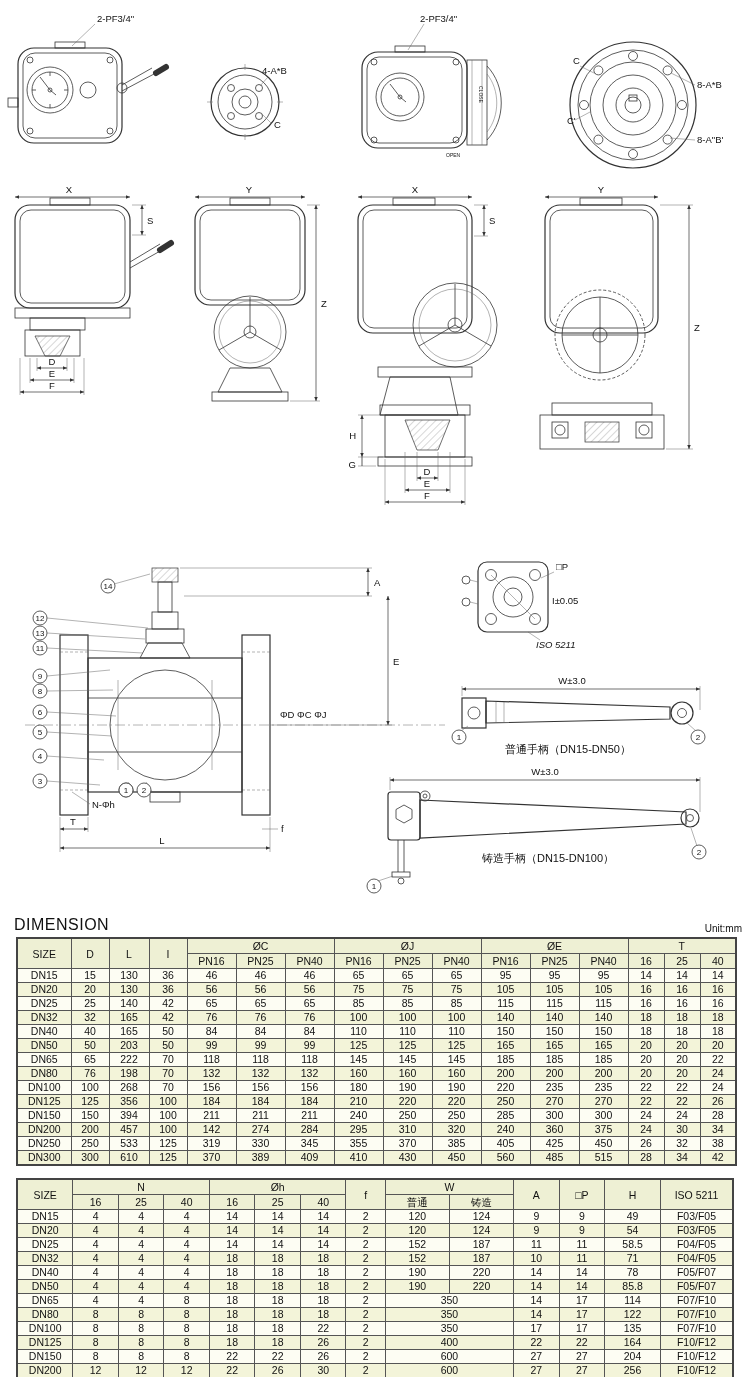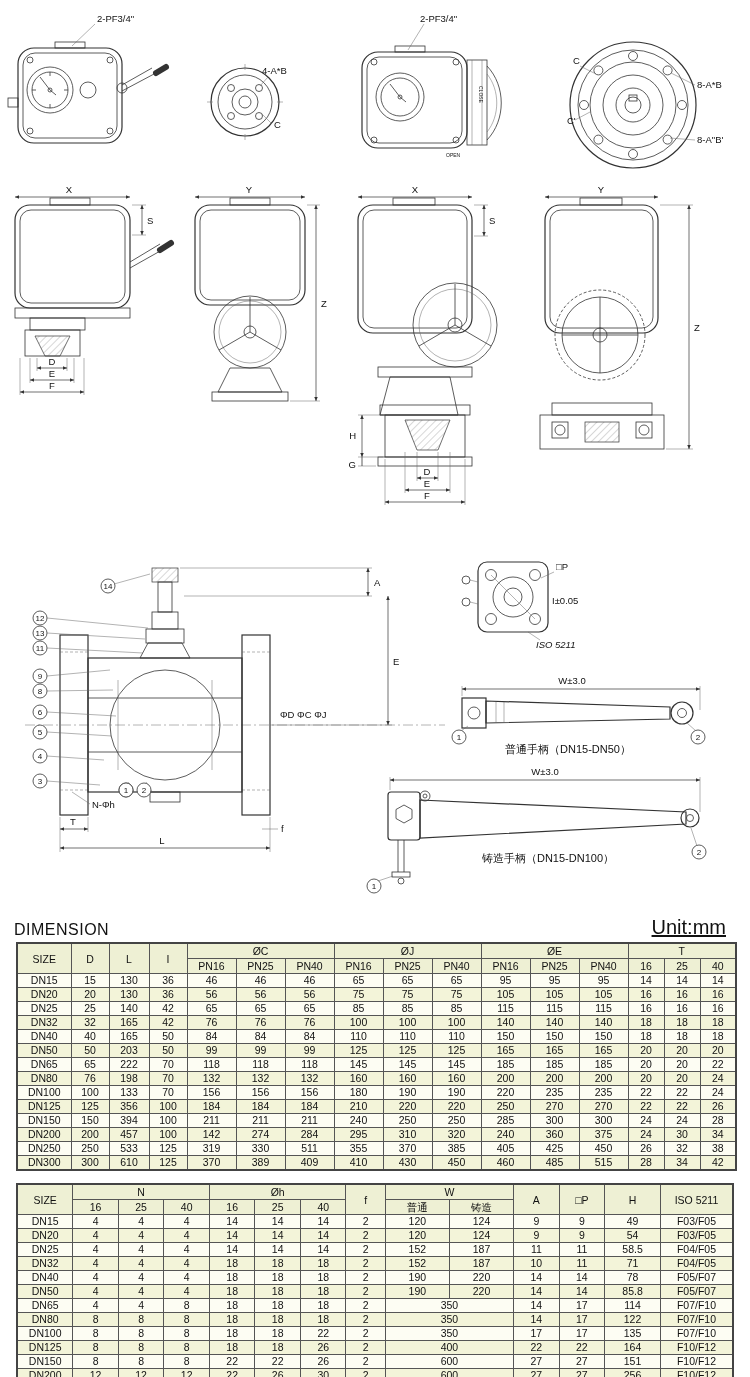--- a/index.html
+++ b/index.html
@@ -21,23 +21,23 @@
          marker-start:url(#arr2); marker-end:url(#arr2); }
   .grip{ stroke:#333; stroke-width:6; stroke-linecap:round; }
   .callout circle { fill:#fff; stroke:#333; stroke-width:0.8; }
   .callout text { font-size:8px; text-anchor:middle; }
   .dtxt { font-size:9.5px; }
   .mid  { text-anchor:middle; }
   .tiny { font-size:5px; }
   .cap  { font-size:11px; }
 
   .dim-header { display:flex; justify-content:space-between; align-items:flex-end;
-                padding:6px 24px 3px 14px; }
+                padding:6px 8px 3px 14px; }
   .dim-title { font-size:16px; letter-spacing:0.5px; }
-  .unit-label { font-size:20px;text-decoration:underline; }
+  .unit-label { font-size:10px; }
   .tbl-wrap { padding:0 16px; }
   table.spec { border-collapse:collapse; width:100%; table-layout:fixed;
                font-size:10.5px; border:2px solid #444; }
   .spec th, .spec td { border:1px solid #555; text-align:center; padding:0;
                        height:13px; line-height:13px; overflow:hidden;
                        white-space:nowrap; font-weight:400; }
   .spec thead th { background:#eef0d4; height:14px; line-height:14px; }
   .spec tbody tr:nth-child(odd)  td { background:#fdfdf3; }
   .spec tbody tr:nth-child(even) td { background:#f3f4d9; }
   .tbl-gap { height:12px; }
@@ -655,21 +655,21 @@
           <td>200</td>
           <td>200</td>
           <td>200</td>
           <td>20</td>
           <td>20</td>
           <td>24</td>
         </tr>
         <tr>
           <td>DN100</td>
           <td>100</td>
-          <td>133</td>
+          <td>268</td>
           <td>70</td>
           <td>156</td>
           <td>156</td>
           <td>156</td>
           <td>180</td>
           <td>190</td>
           <td>190</td>
           <td>220</td>
           <td>235</td>
           <td>235</td>
@@ -731,21 +731,21 @@
           <td>30</td>
           <td>34</td>
         </tr>
         <tr>
           <td>DN250</td>
           <td>250</td>
           <td>533</td>
           <td>125</td>
           <td>319</td>
           <td>330</td>
-          <td>511</td>
+          <td>345</td>
           <td>355</td>
           <td>370</td>
           <td>385</td>
           <td>405</td>
           <td>425</td>
           <td>450</td>
           <td>26</td>
           <td>32</td>
           <td>38</td>
         </tr>
@@ -753,21 +753,21 @@
           <td>DN300</td>
           <td>300</td>
           <td>610</td>
           <td>125</td>
           <td>370</td>
           <td>389</td>
           <td>409</td>
           <td>410</td>
           <td>430</td>
           <td>450</td>
-          <td>460</td>
+          <td>560</td>
           <td>485</td>
           <td>515</td>
           <td>28</td>
           <td>34</td>
           <td>42</td>
         </tr>
       </tbody>
   </table>
 </div>
 
@@ -976,21 +976,21 @@
           <td>8</td>
           <td>8</td>
           <td>8</td>
           <td>22</td>
           <td>22</td>
           <td>26</td>
           <td>2</td>
           <td colspan="2">600</td>
           <td>27</td>
           <td>27</td>
-          <td>151</td>
+          <td>204</td>
           <td>F10/F12</td>
         </tr>
         <tr>
           <td>DN200</td>
           <td>12</td>
           <td>12</td>
           <td>12</td>
           <td>22</td>
           <td>26</td>
           <td>30</td>

